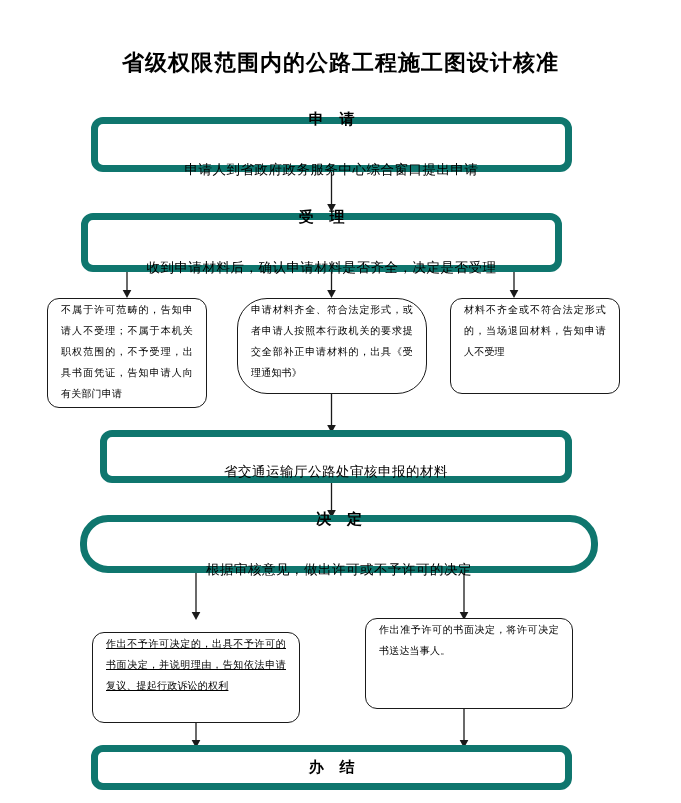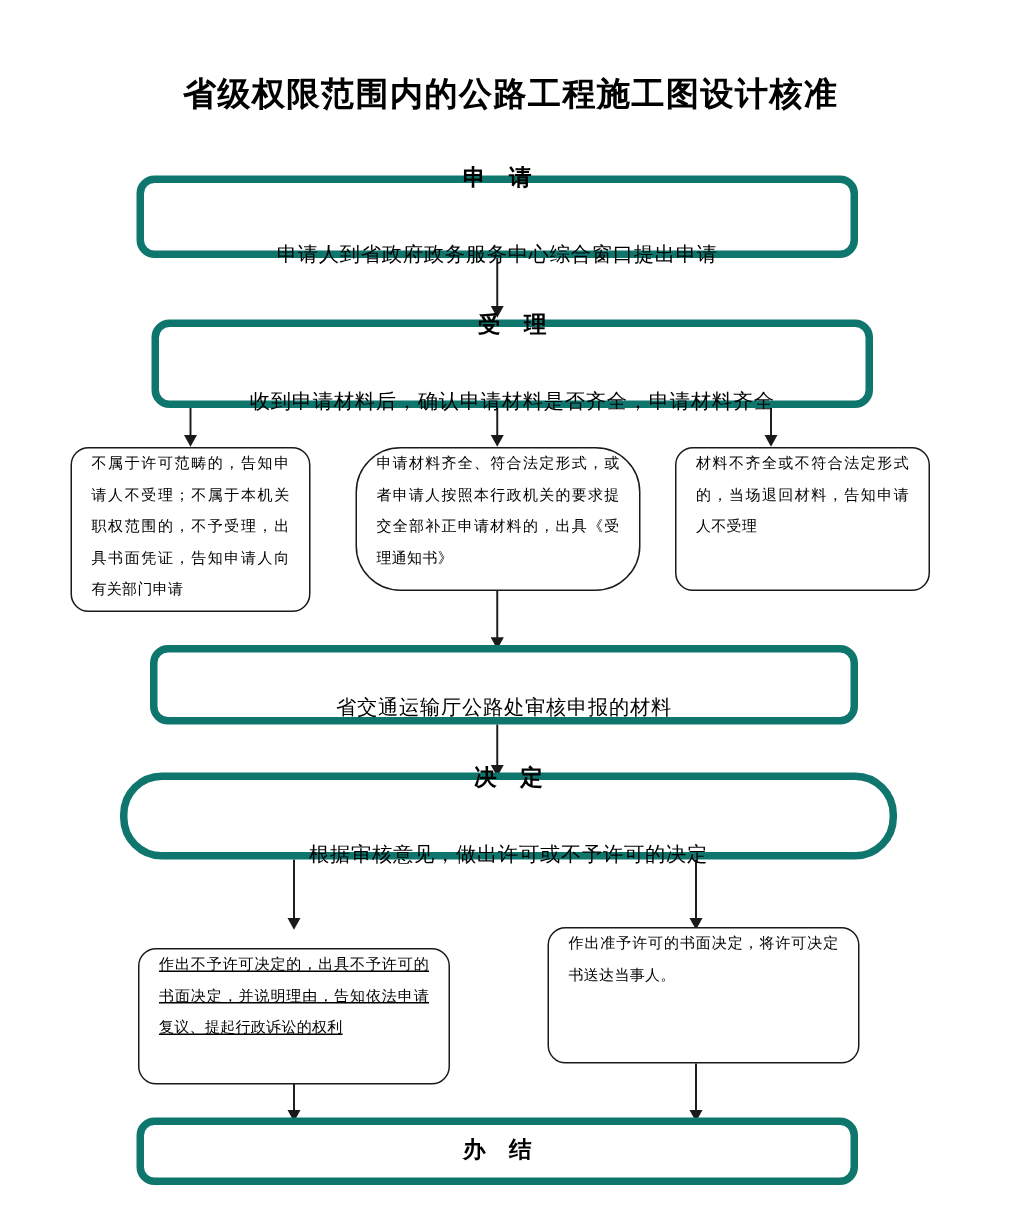--- a/index.html
+++ b/index.html
@@ -34,21 +34,21 @@
     font-size: 22px;
     font-weight: bold;
     letter-spacing: 1px;
     line-height: 30px;
     font-family: "Liberation Serif", "DejaVu Serif", serif;
   }
 
   
   .node {
     position: absolute;
-    border: 5px solid #0f766e;
+    border: 7px solid #0f766e;
     border-radius: 12px;
     background: #ffffff;
     display: flex;
     flex-direction: column;
     justify-content: center;
   }
 
   .node-heading {
     text-align: center;
     font-weight: bold;
@@ -119,23 +119,23 @@
 
     <line x1="196" y1="709" x2="196" y2="744" stroke="#1a1a1a" stroke-width="1.3" marker-end="url(#arrowhead)"></line>
     <line x1="464" y1="709" x2="464" y2="744" stroke="#1a1a1a" stroke-width="1.3" marker-end="url(#arrowhead)"></line>
   </svg>
 
   <div class="node" style="left:91px; top:117px; width:481px; height:55px;">
     <div class="node-heading">申 请</div>
     <div class="node-sub">申请人到省政府政务服务中心综合窗口提出申请</div>
   </div>
 
-  <div class="node" style="left:101px; top:213px; width:481px; height:59px;">
+  <div class="node" style="left:81px; top:213px; width:481px; height:59px;">
     <div class="node-heading">受 理</div>
-    <div class="node-sub">收到申请材料后，确认申请材料是否齐全，申请材料齐全</div>
+    <div class="node-sub">收到申请材料后，确认申请材料是否齐全，决定是否受理</div>
   </div>
 
   <div class="branch" style="left:47px; top:298px; width:160px; height:110px;">
     <span class="branch-text">不属于许可范畴的，告知申请人不受理；不属于本机关职权范围的，不予受理，出具书面凭证，告知申请人向有关部门申请</span>
   </div>
 
   <div class="branch" style="left:237px; top:298px; width:190px; height:96px;border-radius:30px;">
     <span class="branch-text">申请材料齐全、符合法定形式，或者申请人按照本行政机关的要求提交全部补正申请材料的，出具《受理通知书》</span>
   </div>
 

